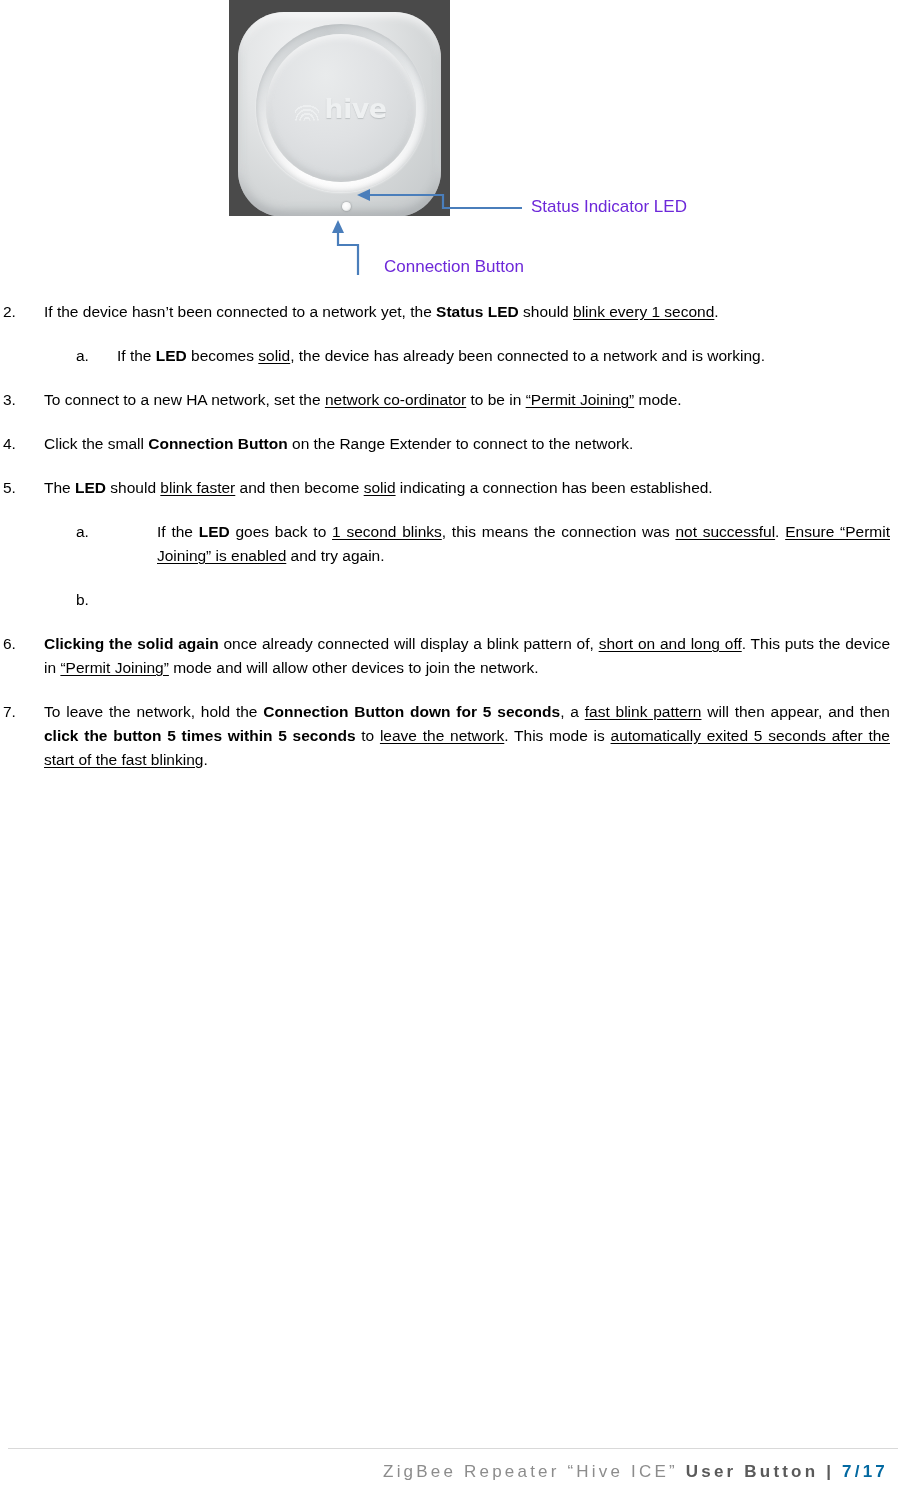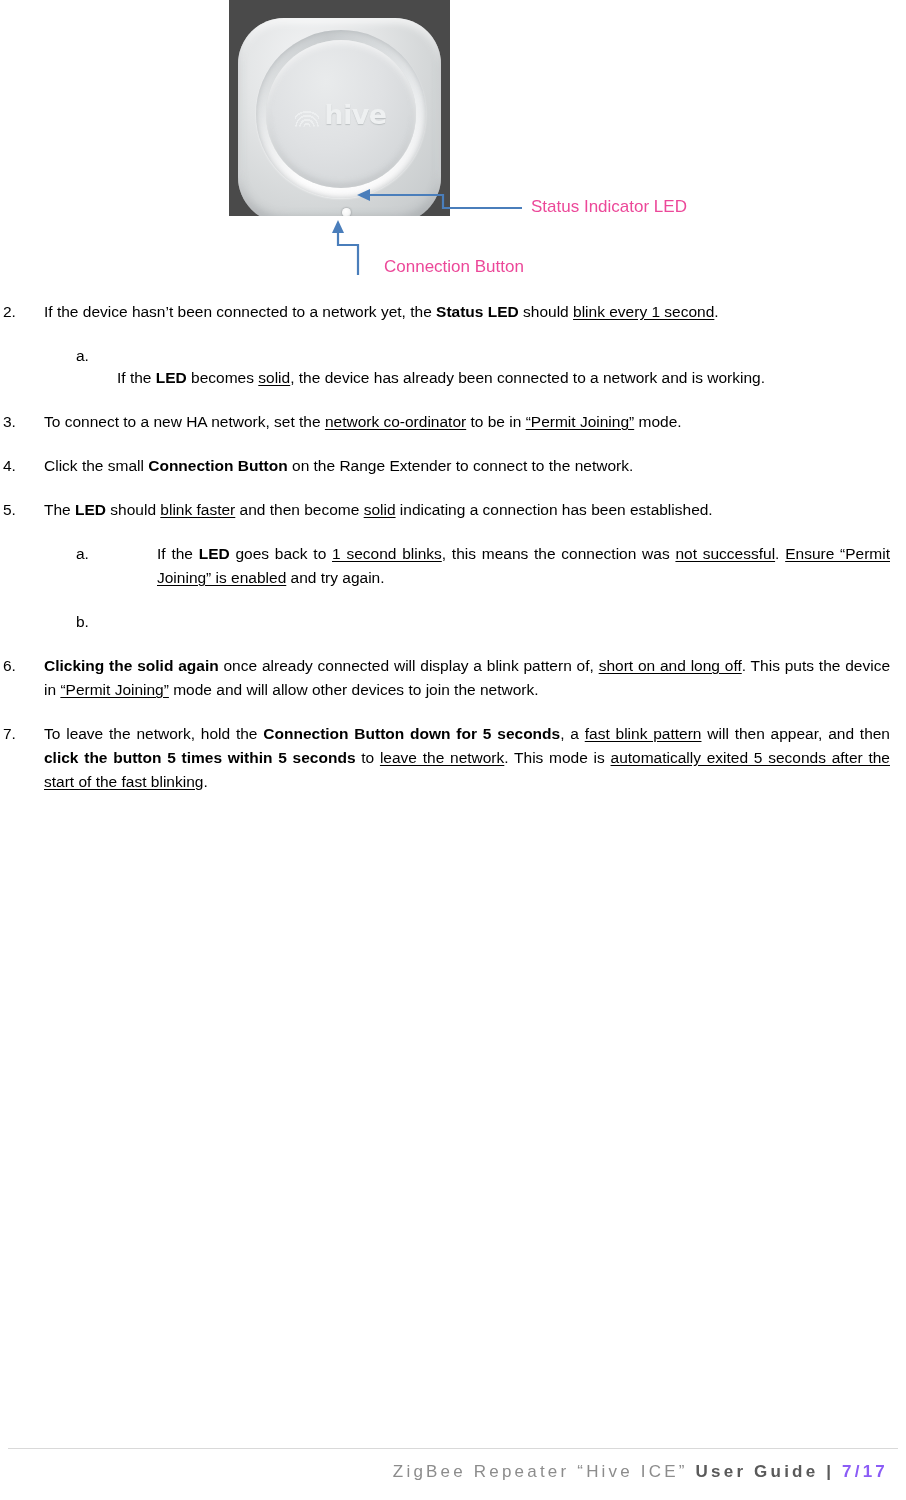--- a/index.html
+++ b/index.html
@@ -32,21 +32,21 @@
     left: 229px;
     top: 0px;
     width: 221px;
     height: 216px;
     background: #4a4a4a;
     overflow: hidden;
   }
   .device-body {
     position: absolute;
     left: 9px;
-    top: 18px;
+    top: 12px;
     width: 203px;
     height: 205px;
     border-radius: 46px;
     background:
       radial-gradient(ellipse at 35% 22%, #f2f3f4 0%, #e2e4e5 38%, #d2d5d6 68%, #c2c6c8 100%);
     box-shadow: inset 0 -6px 10px rgba(130,136,140,0.45),
                 inset 0 4px 8px rgba(255,255,255,0.85);
   }
   .device-rim {
     position: absolute;
@@ -116,21 +116,21 @@
     top: 0;
     width: 906px;
     height: 300px;
     pointer-events: none;
   }
 
   .callout-label {
     position: absolute;
     font-family: "Liberation Sans", sans-serif;
     font-size: 17px;
-    color: #ec4899;
+    color: #6d28d9;
     white-space: nowrap;
   }
   .label-led { left: 531px; top: 197px; }
   .label-btn { left: 384px; top: 257px; }
 
   
   .body-list {
     position: absolute;
     left: 0;
     top: 300px;
@@ -189,21 +189,21 @@
     position: absolute;
     right: 18px;
     top: 14px;
     font-size: 17px;
     letter-spacing: 3.2px;
     white-space: nowrap;
     font-family: "Liberation Sans", sans-serif;
   }
   .footer-light { color: #8c8c8c; font-weight: normal; text-align: right; }
   .footer-strong { color: #5a5a5a; font-weight: bold; }
-  .footer-page { color: #8b5cf6; font-weight: bold; }
+  .footer-page { color: #0369a1; font-weight: bold; }
 </style>
 </head>
 <body>
 
 <div class="page">
 
   <div class="figure-area">
 
     <div class="device-photo">
       <div class="device-body">
@@ -229,21 +229,21 @@
     <div class="callout-label label-btn">Connection Button</div>
   </div>
 
   <div class="body-list" id="body-list">
       <div class="li level1">
         <div class="marker">2.</div>
         <div class="li-text" style="text-align-last: left;"><span>If the device hasn’t been connected to a network yet, the </span><b>Status LED</b><span> should </span><u>blink every 1 second</u><span>.</span></div>
       </div>
       <div class="li level2">
         <div class="marker">a.</div>
-        <div class="li-text" style="text-align-last: left; margin-top: 22px;"><span>If the </span><b>LED</b><span> becomes </span><u>solid</u><span>, the device has already been connected to a network and is working.</span></div>
+        <div class="li-text" style="text-align-last: left;"><span>If the </span><b>LED</b><span> becomes </span><u>solid</u><span>, the device has already been connected to a network and is working.</span></div>
       </div>
       <div class="li level1">
         <div class="marker">3.</div>
         <div class="li-text" style="text-align-last: left;"><span>To connect to a new HA network, set the </span><u>network co-ordinator</u><span> to be in </span><u>“Permit Joining”</u><span> mode.</span></div>
       </div>
       <div class="li level1">
         <div class="marker">4.</div>
         <div class="li-text" style="text-align-last: left;"><span>Click the small </span><b>Connection Button</b><span> on the Range Extender to connect to the network.</span></div>
       </div>
       <div class="li level1">
@@ -262,16 +262,16 @@
         <div class="li-text" style="text-align-last: left;"><b>Clicking the solid again</b><span> once already connected will display a blink pattern of, </span><u>short on and long off</u><span>. This puts the device in </span><u>“Permit Joining”</u><span> mode and will allow other devices to join the network.</span></div>
       </div>
       <div class="li level1">
         <div class="marker">7.</div>
         <div class="li-text" style="text-align-last: left;"><span>To leave the network, hold the </span><b>Connection Button down for 5 seconds</b><span>, a </span><u>fast blink pattern</u><span> will then appear, and then </span><b>click the button 5 times within 5 seconds</b><span> to </span><u>leave the network</u><span>. This mode is </span><u>automatically exited 5 seconds after the start of the fast blinking</u><span>.</span></div>
       </div>
     </div>
 
   <div class="footer">
     <div class="footer-rule"></div>
-    <div class="footer-text"><span class="footer-light">ZigBee Repeater “Hive ICE” </span><span class="footer-strong">User Guide</span><span class="footer-strong"> | </span><span class="footer-page">7/17</span></div>
+    <div class="footer-text"><span class="footer-light">ZigBee Repeater “Hive ICE” </span><span class="footer-strong">User Button</span><span class="footer-strong"> | </span><span class="footer-page">7/17</span></div>
   </div>
 
 </div>
 
 </body></html>

